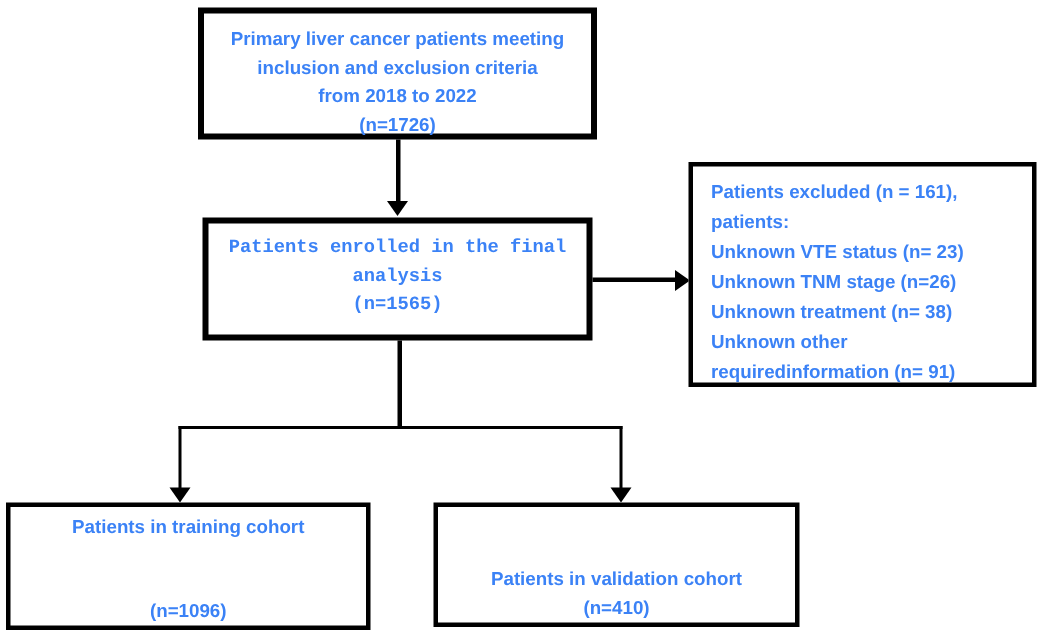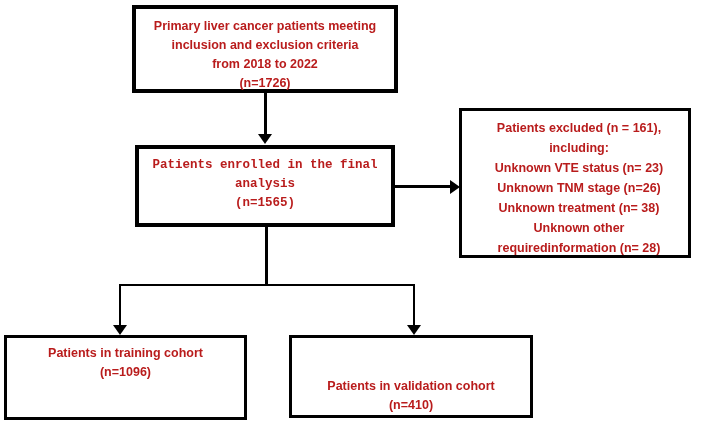--- a/index.html
+++ b/index.html
@@ -9,39 +9,39 @@
     height: 423px;
     background: #ffffff;
     font-family: "Liberation Sans", sans-serif;
     overflow: hidden;
   }
   .box {
     position: absolute;
     box-sizing: border-box;
     background: #ffffff;
     border: 3px solid #000000;
-    color: #b91c1c;
+    color: #3b82f6;
     font-weight: bold;
     font-size: 12.5px;
     line-height: 19px;
   }
   .box.centered {
     display: flex;
     flex-direction: column;
     align-items: center;
     text-align: center;
   }
   .txtline { white-space: nowrap; }
 
   
   .box-primary   { left: 132px; top: 5px;   width: 266px; height: 88px;  border-width: 4px; padding-top: 8px; }
   .box-enrolled  { left: 135px; top: 145px; width: 260px; height: 82px;  border-width: 4px; padding-top: 7px; font-family: Liberation Mono, monospace; }
   .box-excluded  { left: 459px; top: 108px; width: 232px; height: 150px; border-width: 3px;
-                   padding: 7px 4px 0 12px; text-align: center; line-height: 20px; }
-  .box-training  { left: 4px;   top: 335px; width: 243px; height: 85px;  border-width: 3px; justify-content: flex-start; padding-top: 6px; }
+                   padding: 7px 4px 0 12px; text-align: left; line-height: 20px; }
+  .box-training  { left: 4px;   top: 335px; width: 243px; height: 85px;  border-width: 3px; justify-content: flex-end; padding-top: 6px; gap: 37px; }
   .box-validation{ left: 289px; top: 335px; width: 244px; height: 83px;  border-width: 3px; justify-content: flex-end; padding-top: 6px; }
 
   
   .cline { position: absolute; background: #000000; }
   .stem-top       { left: 264px; top: 93px;  width: 3px;  height: 42px; }
   .excl-hline     { left: 395px; top: 185px; width: 56px; height: 3px;  }
   .stem-mid       { left: 265px; top: 227px; width: 3px;  height: 59px; }
   .branch-hline   { left: 119px; top: 284px; width: 296px; height: 2px; }
   .branch-vline-l { left: 119px; top: 284px; width: 2px;  height: 43px; }
   .branch-vline-r { left: 413px; top: 284px; width: 2px;  height: 43px; }
@@ -82,26 +82,26 @@
     <div class="txtline">Patients enrolled in the final</div>
     <div class="txtline">analysis</div>
     <div class="txtline">(n=1565)</div>
   </div>
 
   <div class="cline excl-hline"></div>
   <div class="ah ah-right ah-to-excluded"></div>
 
   <div class="box box-excluded">
     <div class="txtline">Patients excluded (n = 161),</div>
-    <div class="txtline">including:</div>
+    <div class="txtline">patients:</div>
     <div class="txtline">Unknown VTE status (n= 23)</div>
     <div class="txtline">Unknown TNM stage (n=26)</div>
     <div class="txtline">Unknown treatment (n= 38)</div>
     <div class="txtline">Unknown other</div>
-    <div class="txtline">requiredinformation (n= 28)</div>
+    <div class="txtline">requiredinformation (n= 91)</div>
   </div>
 
   <div class="cline stem-mid"></div>
   <div class="cline branch-hline"></div>
   <div class="cline branch-vline-l"></div>
   <div class="cline branch-vline-r"></div>
   <div class="ah ah-down ah-to-training"></div>
   <div class="ah ah-down ah-to-validation"></div>
 
   <div class="box box-training centered">

